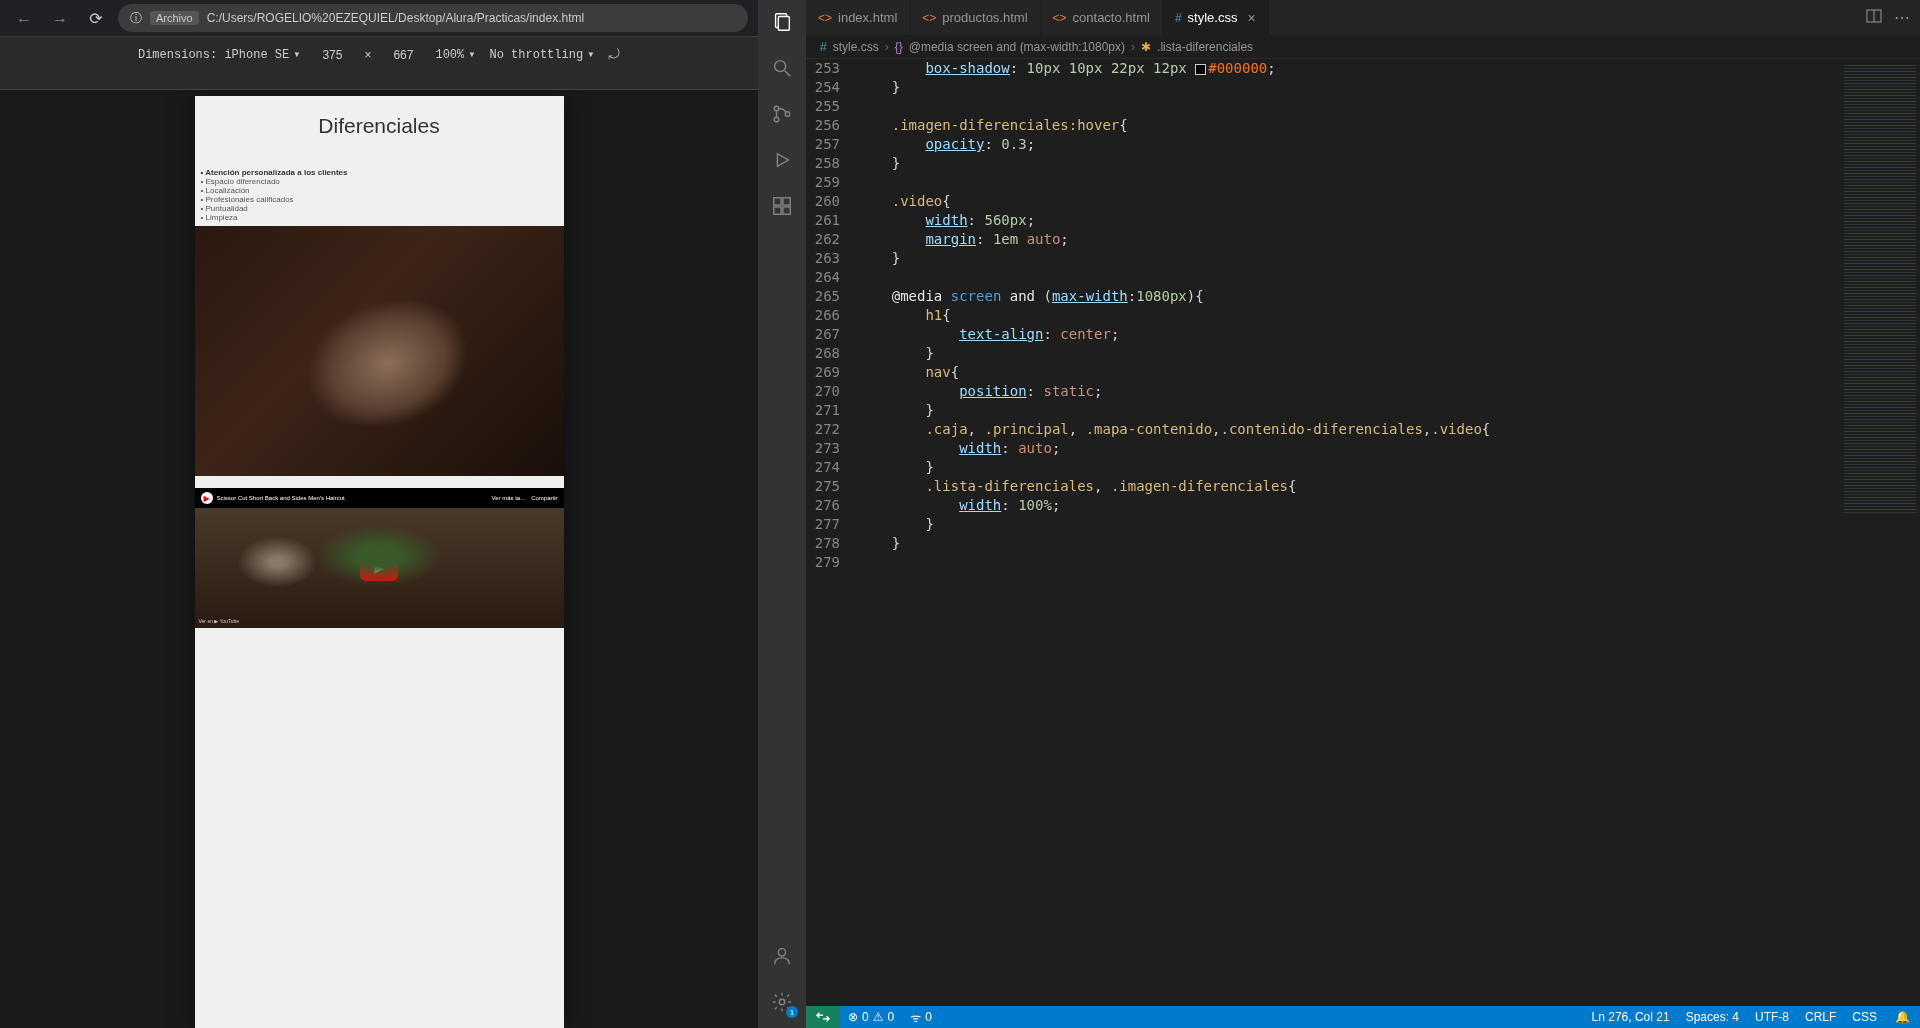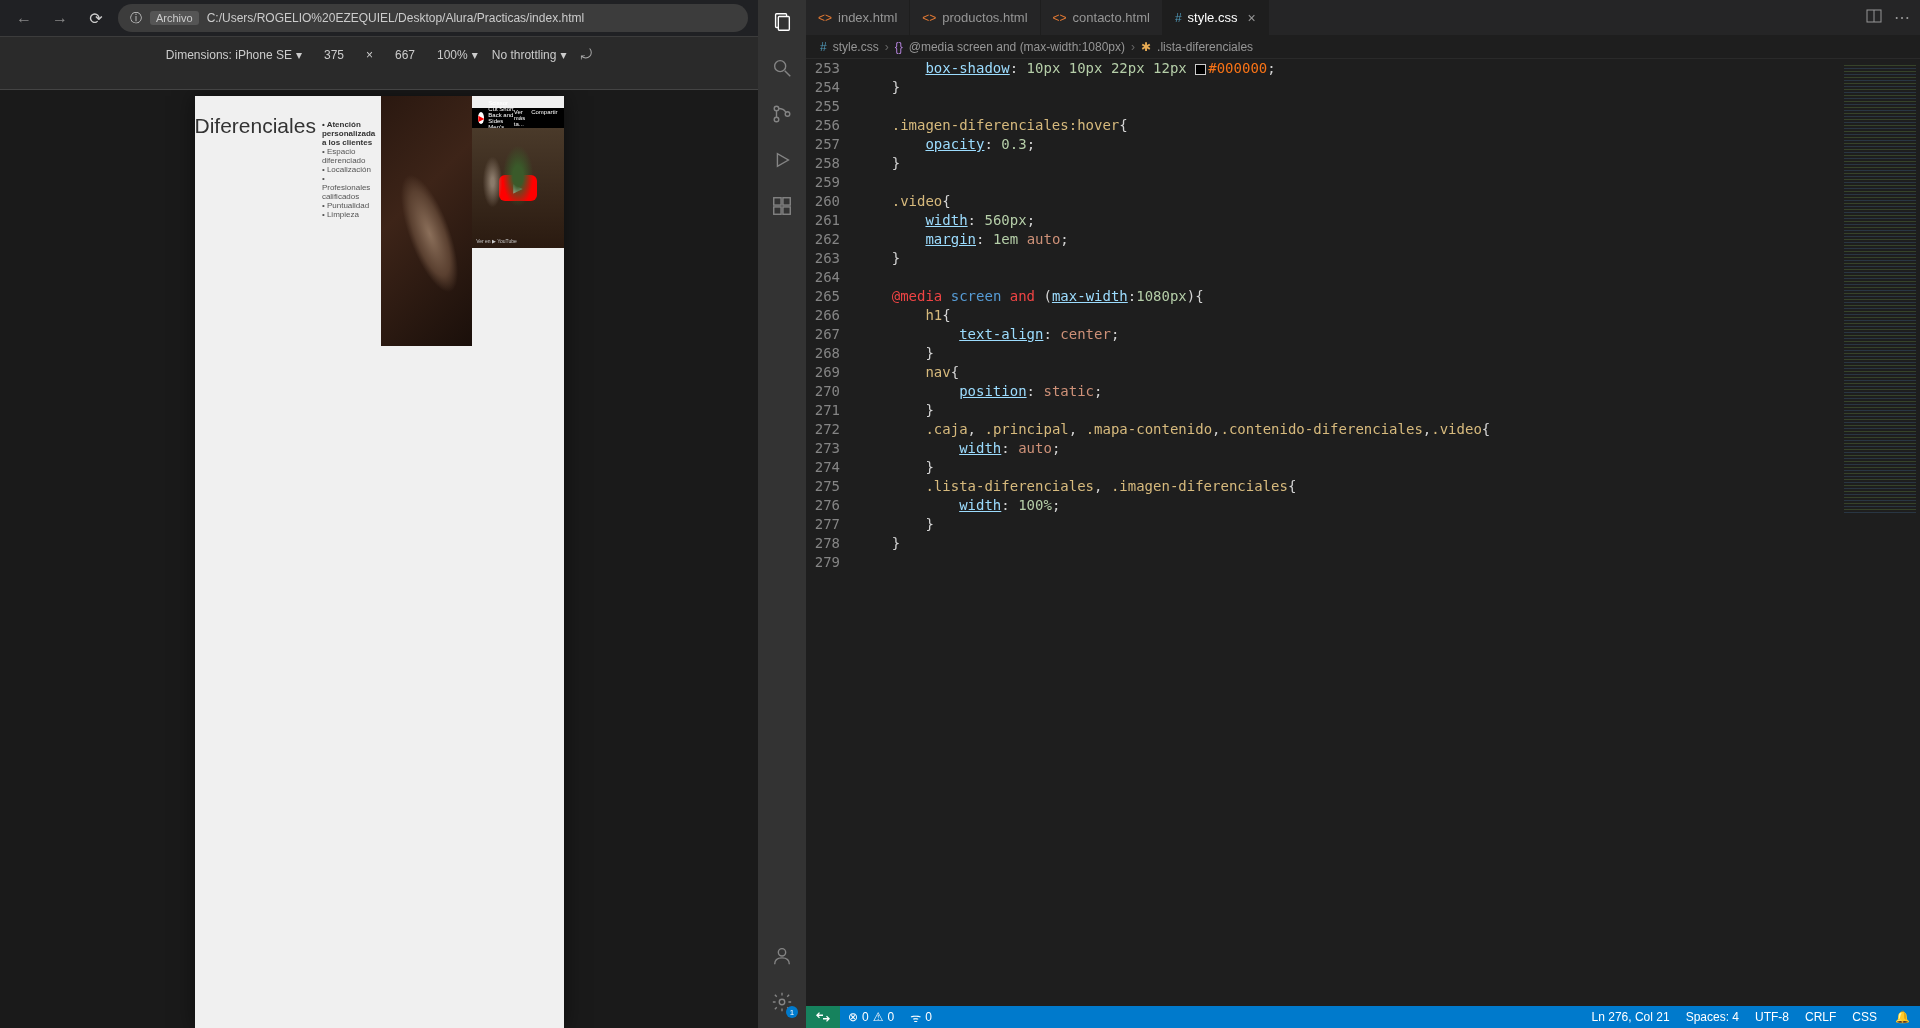--- a/index.html
+++ b/index.html
@@ -62,21 +62,21 @@
   height: 36px;
   display: flex;
   align-items: center;
   justify-content: center;
   gap: 14px;
   font-size: 12px;
   color: #ccc;
   background: #2a2a2a;
   border-top: 1px solid #3c3c3c;
 }
-.devtools-bar .dim-select { display: flex; align-items: center; gap: 4px; }
+.devtools-bar .dim-select { display: flex; align-items: center; gap: 4px; font-family: Liberation Mono, monospace; }
 .devtools-bar input {
   width: 36px;
   background: transparent;
   border: none;
   color: #ccc;
   text-align: center;
   font-size: 12px;
 }
 .rotate-ico { font-size: 14px; color: #aaa; }
 
@@ -94,21 +94,21 @@
   height: 18px;
   background: #2a2a2a;
   border-bottom: 1px solid #444;
 }
 .device-frame {
   margin-top: 24px;
   width: 369px;
   background: #f0f0f0;
   box-shadow: 0 0 20px rgba(0,0,0,0.5);
   display: flex;
-  flex-direction: row;
+  flex-direction: column;
 }
 .page-header {
   text-align: center;
   padding: 18px 0 6px;
 }
 .page-header h1 {
   font-size: 21px;
   font-weight: 400;
   color: #333;
 }
@@ -331,21 +331,21 @@
   );
   opacity: 0.4;
 }
 
 
 .tk-sel { color: #d7ba7d; }
 .tk-prop { color: #9cdcfe; text-decoration: underline; }
 .tk-val { color: #ce9178; }
 .tk-num { color: #b5cea8; }
 .tk-punct { color: #d4d4d4; }
-.tk-kw { color: #ef4444; }
+.tk-kw { color: #e5e5e5; }
 .tk-media { color: #569cd6; }
 .tk-color { color: #f97316; }
 .color-swatch { display: inline-block; width: 11px; height: 11px; border: 1px solid #ccc; background: #000; vertical-align: middle; margin-right: 2px; }
 
 .status-bar {
   height: 22px;
   background: #007acc;
   display: flex;
   align-items: center;
   font-size: 12px;

